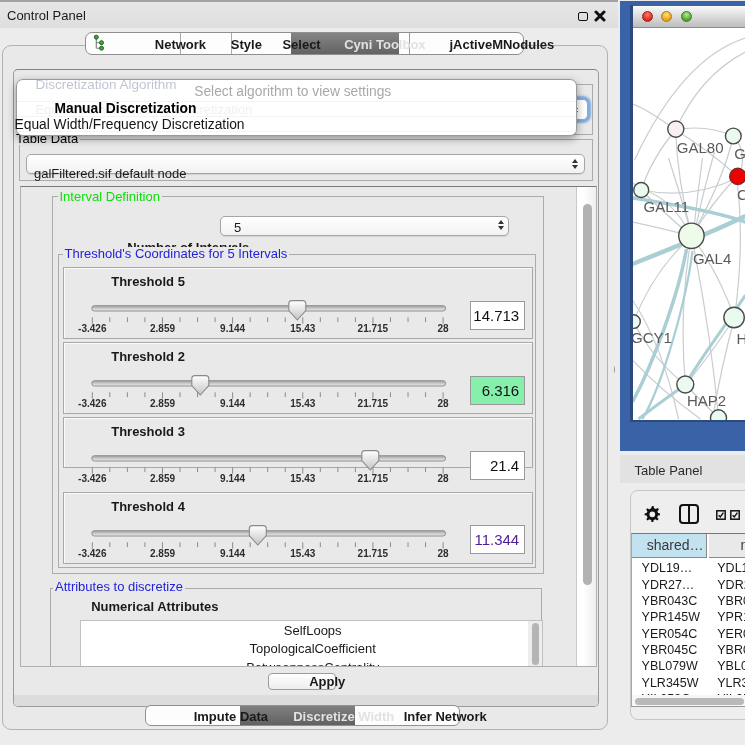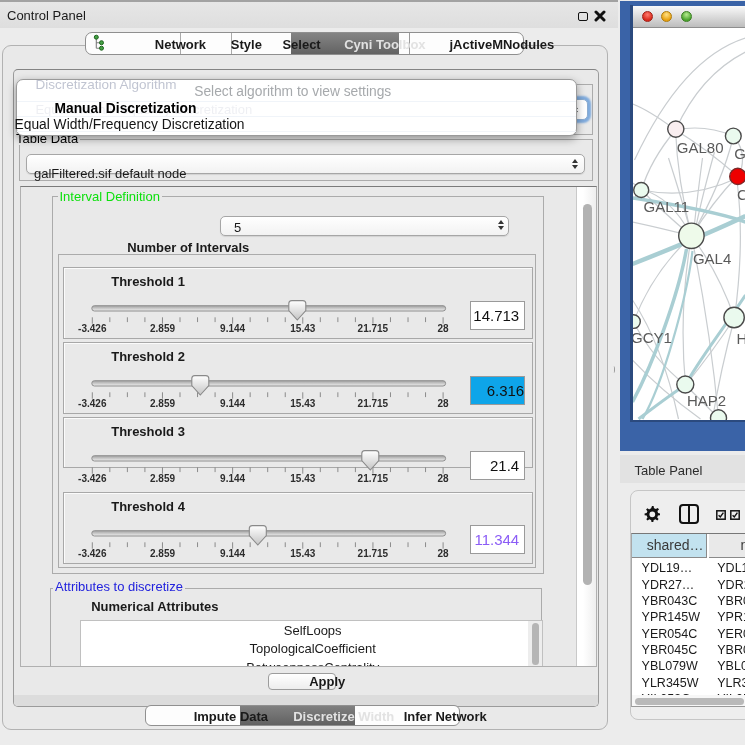--- a/index.html
+++ b/index.html
@@ -63,22 +63,23 @@
 <div class="abs tbox" style="left:31.5px;top:9.8px;width:491.6px;height:377.3px;"></div>
 <div class="tlabel" style="left:37px;top:3.3px;color:#0ce00c;">Interval Definition</div>
 <div class="abs t13 bold" style="left:66.7px;top:33px;margin-top:20px;">Number of Intervals</div>
 <div class="abs combo" style="left:199.1px;top:29.5px;width:289.7px;height:20px;"></div>
 <div class="abs t13" style="left:213.5px;top:33px;">5</div>
 <div class="carets abs" style="left:477px;top:33.7px;">
       <div class="up"></div>
       <div class="dn"></div>
     </div>
 <div class="abs tbox" style="left:37px;top:67.8px;width:478.5px;height:313.9px;"></div>
+<div class="tlabel" style="left:42px;top:60.5px;color:#2222dd;">Threshold's Coordinates for 5 Intervals</div>
 <div class="abs" style="left:42.2px;top:80.8px;width:470px;height:72.2px;border:1px solid #a8a8a8;box-shadow:inset 1px 1px 0 rgba(255,255,255,.8);">
-<div class="abs t13 bold" style="left:7.5px;top:6px;">Threshold 1</div>
+<div class="abs t13 bold" style="left:7.5px;top:6px;">Threshold 5</div>
 <svg width="470" height="42" style="position:absolute;left:0;top:30px;" viewBox="0 0 470 42">
         <defs>
           <linearGradient id="tg" x1="0" y1="0" x2="0" y2="1">
             <stop offset="0" stop-color="#a0a0a0"></stop>
             <stop offset="0.5" stop-color="#c8c8c8"></stop>
             <stop offset="1" stop-color="#efefef"></stop>
           </linearGradient>
           <linearGradient id="th" x1="0" y1="0" x2="0" y2="1">
             <stop offset="0" stop-color="#ffffff"></stop>
             <stop offset="1" stop-color="#c4c4c4"></stop>
@@ -117,21 +118,21 @@
         <text x="28.3" y="34.2" font-size="10px" font-weight="bold" fill="#2d2d2d" text-anchor="middle" font-family="Liberation Sans, sans-serif">-3.426</text>
         <text x="98.5" y="34.2" font-size="10px" font-weight="bold" fill="#2d2d2d" text-anchor="middle" font-family="Liberation Sans, sans-serif">2.859</text>
         <text x="168.6" y="34.2" font-size="10px" font-weight="bold" fill="#2d2d2d" text-anchor="middle" font-family="Liberation Sans, sans-serif">9.144</text>
         <text x="238.8" y="34.2" font-size="10px" font-weight="bold" fill="#2d2d2d" text-anchor="middle" font-family="Liberation Sans, sans-serif">15.43</text>
         <text x="308.9" y="34.2" font-size="10px" font-weight="bold" fill="#2d2d2d" text-anchor="middle" font-family="Liberation Sans, sans-serif">21.715</text>
         <text x="379.1" y="34.2" font-size="10px" font-weight="bold" fill="#2d2d2d" text-anchor="middle" font-family="Liberation Sans, sans-serif">28</text>
         <g transform="translate(136.3,0)">
           <path d="M-5.5 2.6 L5.5 2.6 Q8.5 2.6 8.5 5.6 L8.5 12.6 L0 22 L-8.5 12.6 L-8.5 5.6 Q-8.5 2.6 -5.5 2.6 Z" fill="url(#th)" stroke="#898989" stroke-width="1.1"></path>
         </g>
       </svg>
-<div class="abs" style="left:406.5px;top:32.7px;width:55px;height:29px;background:#0ea5e9;border:1px solid #9a9a9a;font-size:15px;color:#111;text-align:right;line-height:27px;">6.316</div>
+<div class="abs" style="left:406.5px;top:32.7px;width:55px;height:29px;background:#86efac;border:1px solid #9a9a9a;font-size:15px;color:#111;text-align:right;line-height:27px;padding-right:5px;">6.316</div>
 </div>
 <div class="abs" style="left:42.2px;top:230.4px;width:470px;height:51px;border:1px solid #a8a8a8;box-shadow:inset 1px 1px 0 rgba(255,255,255,.8);">
 <div class="abs t13 bold" style="left:7.5px;top:6px;">Threshold 3</div>
 <svg width="470" height="42" style="position:absolute;left:0;top:30px;" viewBox="0 0 470 42">
         <defs>
           <linearGradient id="tg" x1="0" y1="0" x2="0" y2="1">
             <stop offset="0" stop-color="#a0a0a0"></stop>
             <stop offset="0.5" stop-color="#c8c8c8"></stop>
             <stop offset="1" stop-color="#efefef"></stop>
           </linearGradient>
@@ -173,21 +174,21 @@
         <text x="28.3" y="34.2" font-size="10px" font-weight="bold" fill="#2d2d2d" text-anchor="middle" font-family="Liberation Sans, sans-serif">-3.426</text>
         <text x="98.5" y="34.2" font-size="10px" font-weight="bold" fill="#2d2d2d" text-anchor="middle" font-family="Liberation Sans, sans-serif">2.859</text>
         <text x="168.6" y="34.2" font-size="10px" font-weight="bold" fill="#2d2d2d" text-anchor="middle" font-family="Liberation Sans, sans-serif">9.144</text>
         <text x="238.8" y="34.2" font-size="10px" font-weight="bold" fill="#2d2d2d" text-anchor="middle" font-family="Liberation Sans, sans-serif">15.43</text>
         <text x="308.9" y="34.2" font-size="10px" font-weight="bold" fill="#2d2d2d" text-anchor="middle" font-family="Liberation Sans, sans-serif">21.715</text>
         <text x="379.1" y="34.2" font-size="10px" font-weight="bold" fill="#2d2d2d" text-anchor="middle" font-family="Liberation Sans, sans-serif">28</text>
         <g transform="translate(193.8,0)">
           <path d="M-5.5 2.6 L5.5 2.6 Q8.5 2.6 8.5 5.6 L8.5 12.6 L0 22 L-8.5 12.6 L-8.5 5.6 Q-8.5 2.6 -5.5 2.6 Z" fill="url(#th)" stroke="#898989" stroke-width="1.1"></path>
         </g>
       </svg>
-<div class="abs" style="left:406.5px;top:32.7px;width:55px;height:29px;background:#fff;border:1px solid #9a9a9a;font-size:15px;color:#8b5cf6;text-align:right;line-height:27px;padding-right:5px;">11.344</div>
+<div class="abs" style="left:406.5px;top:32.7px;width:55px;height:29px;background:#fff;border:1px solid #9a9a9a;font-size:15px;color:#4c1d95;text-align:right;line-height:27px;padding-right:5px;">11.344</div>
 </div>
 <div class="abs tbox" style="left:29.5px;top:401.7px;width:492px;height:95px;"></div>
 <div class="tlabel" style="left:32.5px;top:393.8px;color:#2222dd;">Attributes to discretize</div>
 <div class="abs t13 bold" style="left:30.7px;top:412.5px;">Numerical Attributes</div>
 <div class="abs" style="left:59px;top:433.1px;width:463.4px;height:58px;background:#fff;border:1px solid #c0c0c0;border-bottom:none;overflow:hidden;">
 <div class="t13" style="padding:1.5px 0 0 3px;line-height:18.3px;">SelfLoops<br>TopologicalCoefficient<br>BetweennessCentrality</div>
 <div class="abs" style="right:0;top:0;width:14.4px;height:58px;background:#ededed;"></div>
 <div class="abs" style="right:3px;top:2.5px;width:7px;height:42px;background:#b5b5b5;border-radius:3.5px;"></div>
 </div>
 </div>

